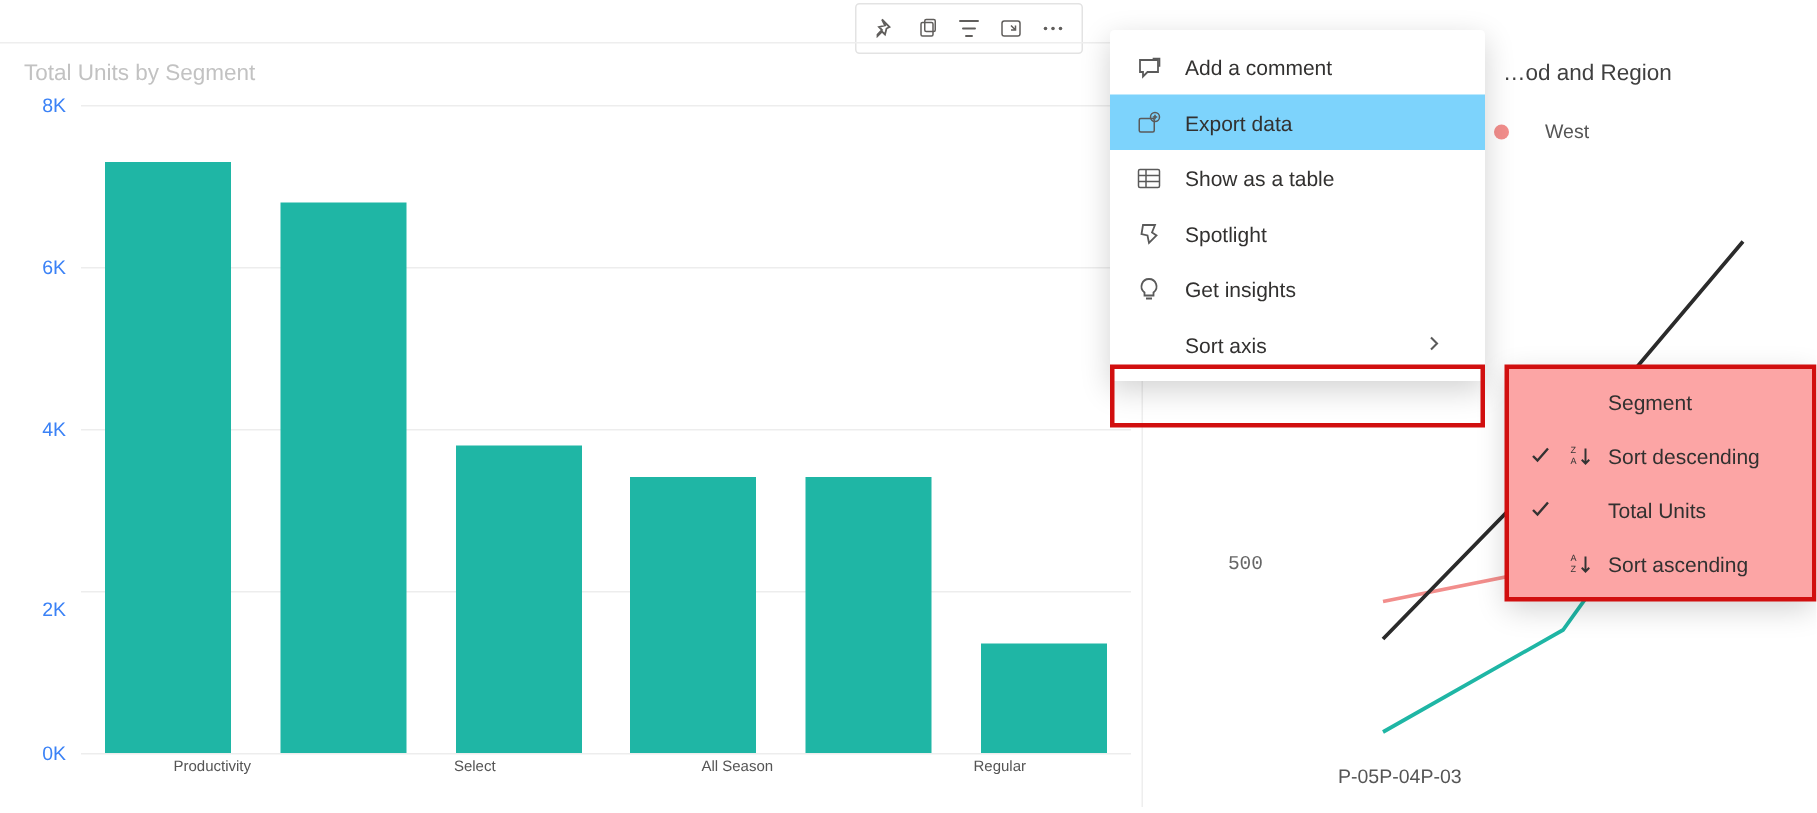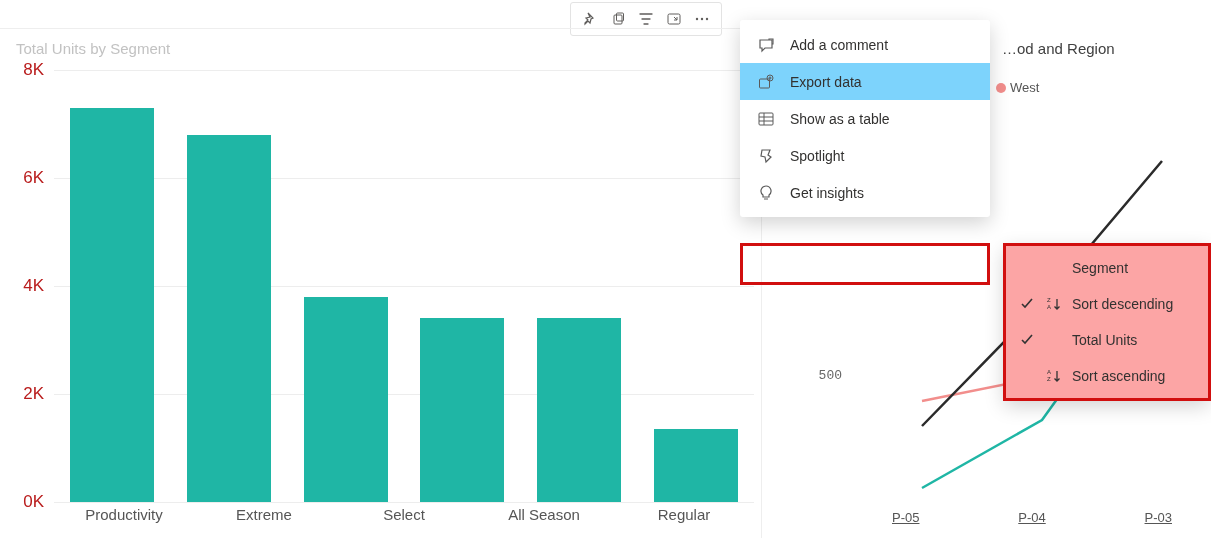--- a/index.html
+++ b/index.html
@@ -63,22 +63,22 @@
     left: 14px;
     top: 70px;
     width: 740px;
     height: 460px;
   }
   .y-axis-label {
     position: absolute;
     left: 0;
     width: 30px;
     text-align: right;
-    font-size: 17px;
-    color: #b91c1c;
+    font-size: 13px;
+    color: #3b82f6;
     transform: translateY(-50%);
   }
   .gridline {
     position: absolute;
     left: 40px;
     right: 0;
     border-top: 1px solid #ededed;
   }
   .plot-area {
     position: absolute;
@@ -104,21 +104,21 @@
     position: absolute;
     left: 40px;
     right: 0;
     bottom: 0;
     height: 24px;
     display: flex;
   }
   .x-labels div {
     flex: 1;
     text-align: center;
-    font-size: 15px;
+    font-size: 10px;
     color: #555;
   }
 
   
   .ctx-menu {
     position: absolute;
     left: 740px;
     top: 20px;
     width: 250px;
     background: #fff;
@@ -214,45 +214,43 @@
   }
   .legend {
     position: absolute;
     top: 50px;
     left: 214px;
     display: flex;
     gap: 16px;
     font-size: 13px;
     color: #555;
   }
-  .legend-item { display:flex; align-items:center; gap:4px;text-align:right; }
+  .legend-item { display:flex; align-items:center; gap:24px;text-align:right; }
   .legend-dot { width:10px; height:10px; border-radius:50%; }
   .line-plot {
     position: absolute;
     left: 20px;
     top: 100px;
     width: 400px;
     height: 400px;
   }
   .line-ylabel {
     position: absolute;
     left: 0;
     width: 40px;
     text-align: right;
     color: #666;
     font-size: 13px;
     font-family: Liberation Mono, monospace;
   }
   .line-xlabels {
     position: absolute;
     display: flex;
-    justify-content: space-between;
     font-size: 13px;
     color: #555;
-    text-decoration: underline;
   }
 </style>
 </head>
 <body>
 
 <div class="toolbar">
   <span class="tbicon">
     <svg width="16" height="16" viewBox="0 0 16 16">
         <path d="M6 2l5 5-2 1-1 4-2-2-3 3 0-1 3-3-2-2 4-1z" stroke-width="1.2"></path>
       </svg>
@@ -291,21 +289,21 @@
 
   <div class="gridline" style="top:0px"></div>
   <div class="gridline" style="top:108px"></div>
   <div class="gridline" style="top:216px"></div>
   <div class="gridline" style="top:324px"></div>
   <div class="gridline" style="top:432px"></div>
 
   <div class="y-axis-label" style="top:0px">8K</div>
   <div class="y-axis-label" style="top:108px">6K</div>
   <div class="y-axis-label" style="top:216px">4K</div>
-  <div class="y-axis-label" style="top:324px">2K</div>
+  <div class="y-axis-label" style="top:336px">2K</div>
   <div class="y-axis-label" style="top:432px">0K</div>
 
   <div class="plot-area" style="height:432px">
 
     <div class="bar-slot">
         <div class="bar" style="height:394px"></div>
       </div>
     <div class="bar-slot">
         <div class="bar" style="height:367px"></div>
       </div>
@@ -318,21 +316,20 @@
     <div class="bar-slot">
         <div class="bar" style="height:184px"></div>
       </div>
     <div class="bar-slot">
         <div class="bar" style="height:73px"></div>
       </div>
   </div>
 
   <div class="x-labels">
     <div>Productivity</div>
-    <div>Extreme</div>
     <div>Select</div>
     <div>All Season</div>
     <div>Regular</div>
   </div>
 </div>
 
 <div class="ctx-menu">
 
   <div class="ctx-item">
     <span class="ci-icon">
@@ -377,20 +374,29 @@
 
   <div class="ctx-item">
     <span class="ci-icon">
       <svg width="18" height="18" viewBox="0 0 18 18">
           <path d="M9 2a5 5 0 0 1 3 9v2H6v-2A5 5 0 0 1 9 2zM7 15h4" stroke-width="1.2"></path>
         </svg>
     </span>
     <span>Get insights</span>
   </div>
 
+  <div class="ctx-item">
+    <span class="ci-icon"></span>
+    <span>Sort axis</span>
+    <span class="chev">
+      <svg width="12" height="12" viewBox="0 0 12 12">
+          <path d="M4 2l4 4-4 4" stroke-width="1.4"></path>
+        </svg>
+    </span>
+  </div>
 </div>
 <div class="red-frame1"></div>
 
 <div class="sub-menu">
 
   <div class="sub-item">
     <span class="slot-check"></span>
     <span class="slot-sorticon"></span>
     <span>Segment</span>
   </div>

